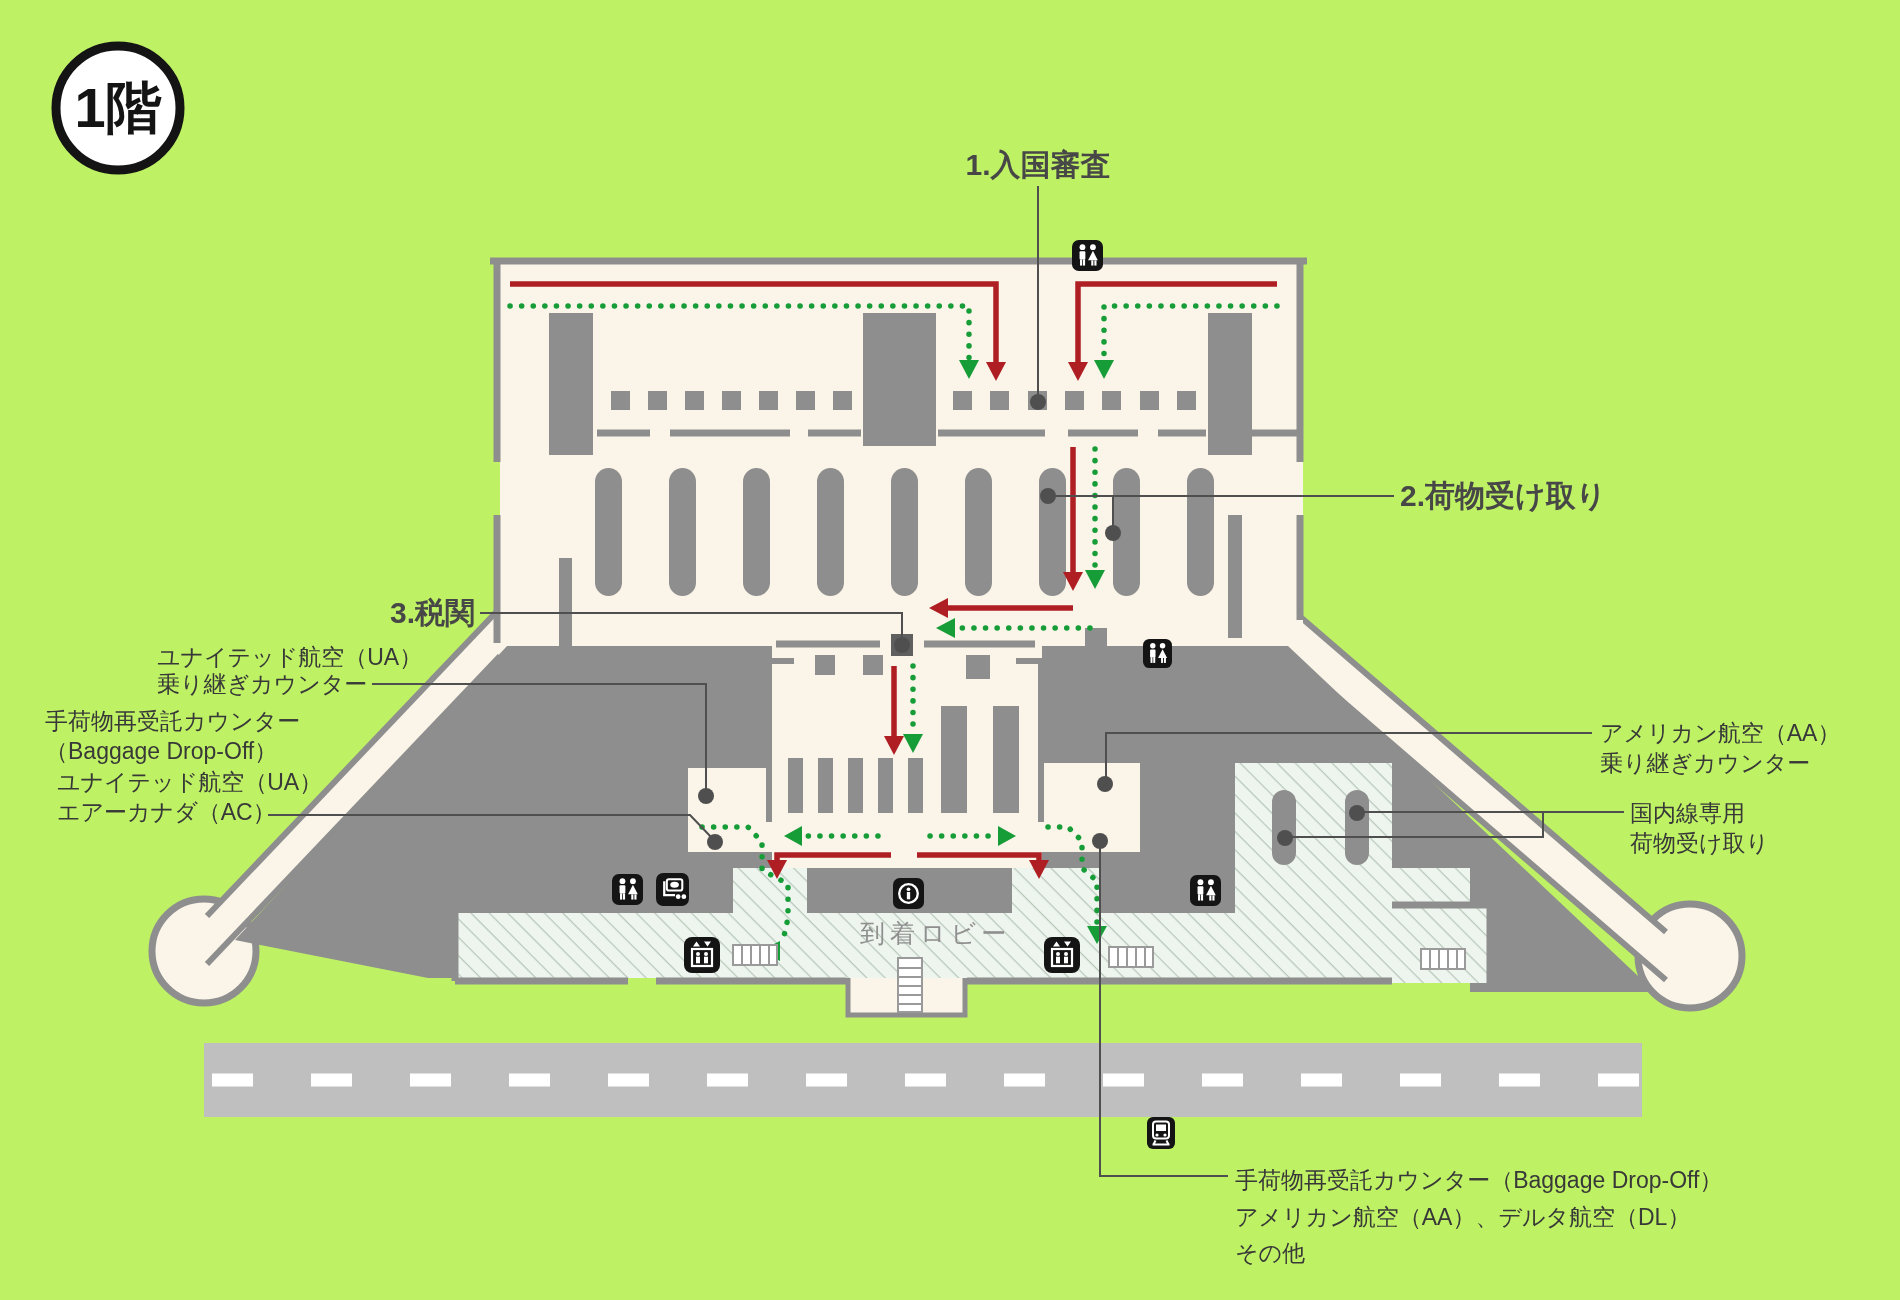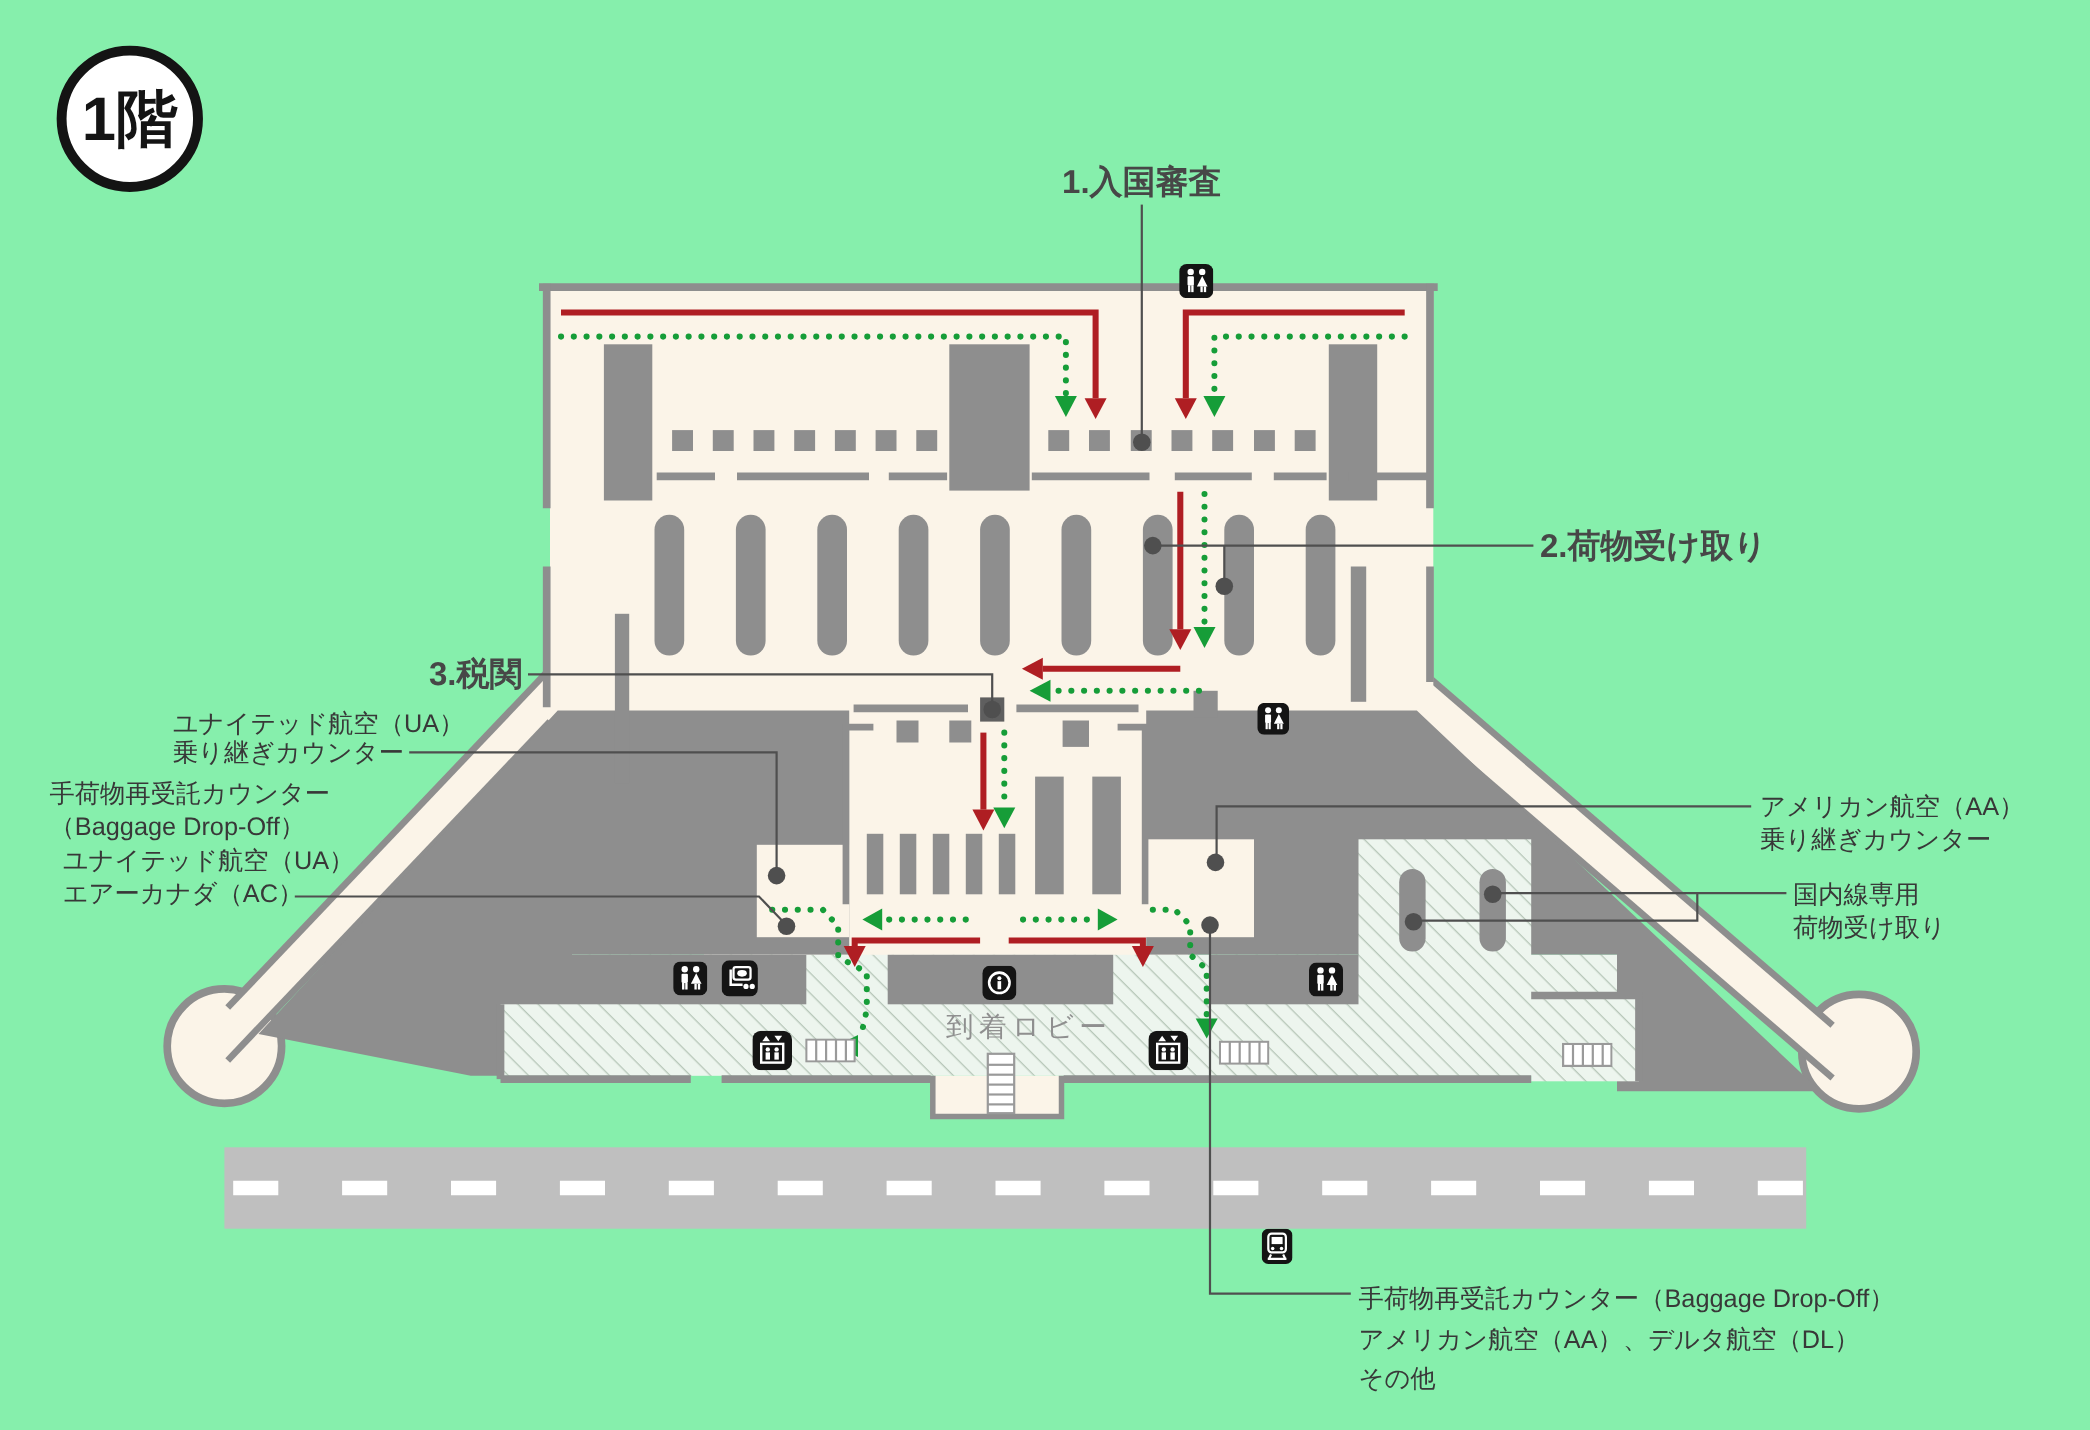--- a/index.html
+++ b/index.html
@@ -1,17 +1,17 @@
 <!DOCTYPE html>
 <html><head>
 <meta charset="utf-8">
 <style>
   html,body{margin:0;padding:0;background:#ffffff;}
   body{font-family:"Liberation Sans","DejaVu Sans",sans-serif;}
-  #stage{width:1900px;height:1300px;position:relative;background:#86efac;text-align:center;}
+  #stage{width:1900px;height:1300px;position:relative;background:#bef264;text-align:center;}
   svg{display:block;}
   text{font-family:"Liberation Sans","DejaVu Sans",sans-serif;}
   .callout{font-size:30px;font-weight:600;fill:#474747;}
   .small-label{font-size:23px;fill:#383838;}
   .lobby-label{font-size:25px;fill:#8f8f8f;letter-spacing:5px;}
   .badge-text{font-size:56px;font-weight:700;fill:#141414;}
 </style>
 </head>
 <body>
 

